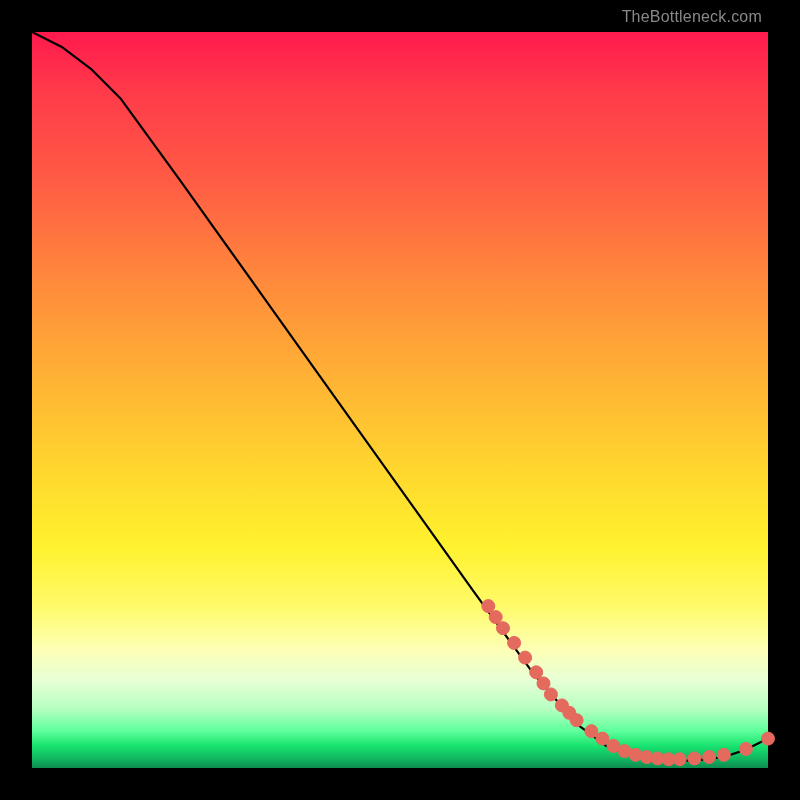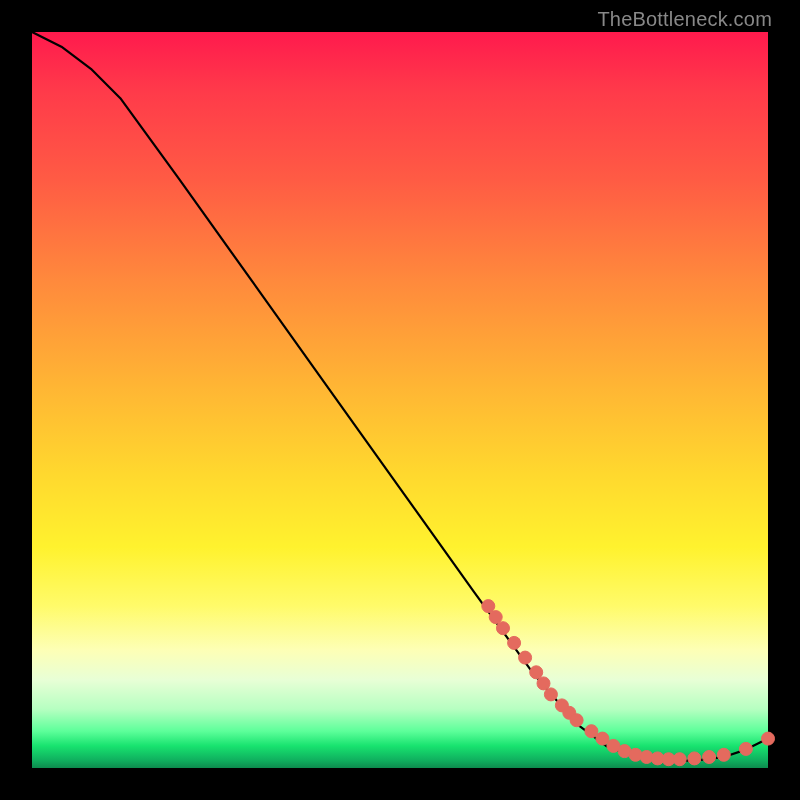--- a/index.html
+++ b/index.html
@@ -39,23 +39,23 @@
       #b6ffc1 92%,
       #5dff9a 95%,
       #18e36f 97%,
       #0fae5e 99%,
       #0d8b4e 100%
     );
   }
   .watermark {
     position: absolute;
     top: 8px;
-    right: 28px;
+    right: 38px;
     color: #888;
-    font-size: 20px;
+    font-size: 16px;
     letter-spacing: 0.2px;
     user-select: none;
   }
   svg.curve {
     position: absolute;
     left: 0;
     top: 0;
     width: 736px;
     height: 736px;
     overflow: visible;

